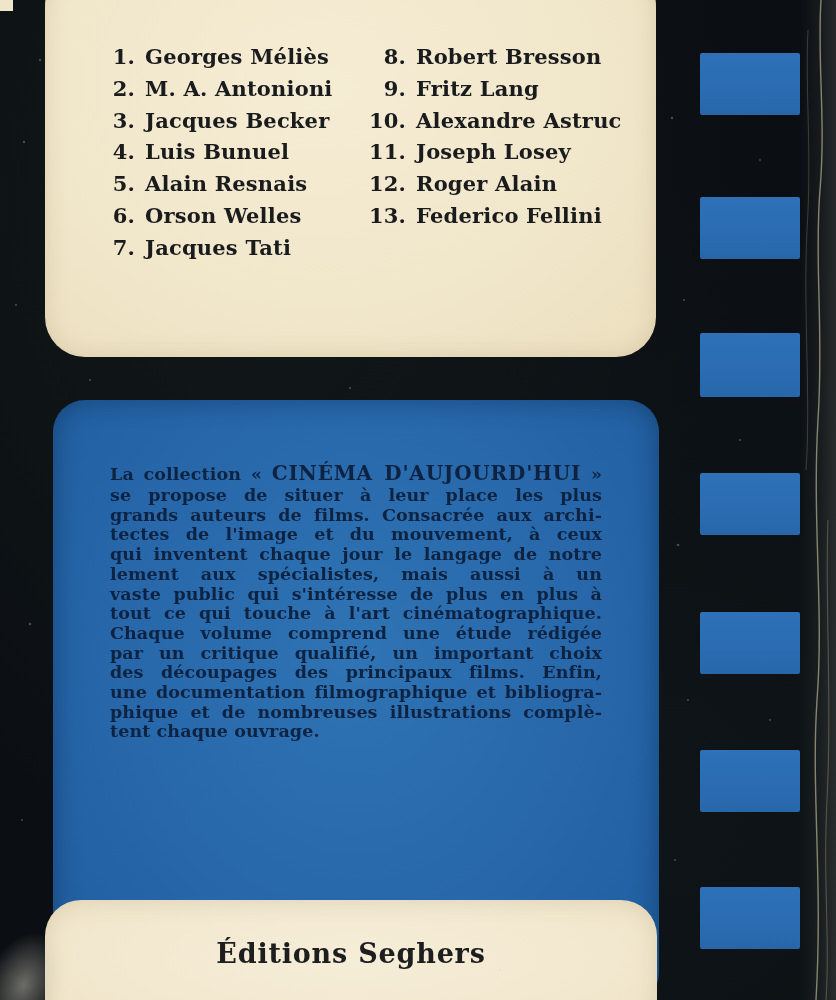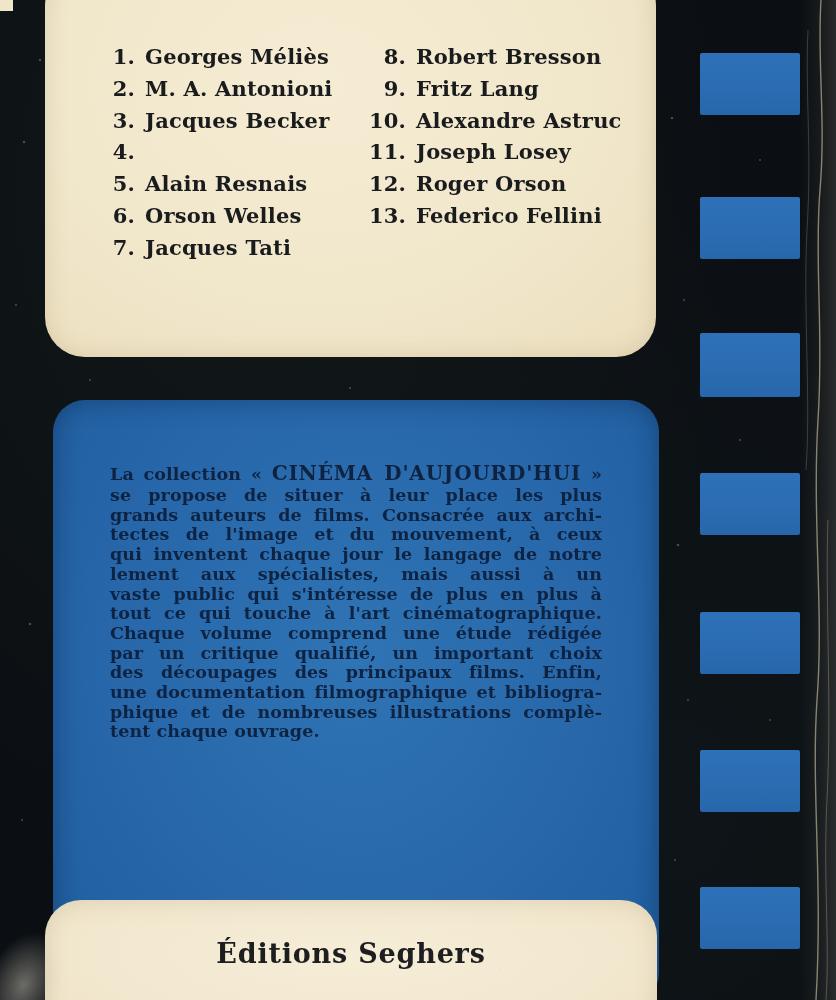--- a/index.html
+++ b/index.html
@@ -99,20 +99,21 @@
         <div class="drow">
           <span class="num">2.</span>
           <span class="dname">M. A. Antonioni</span>
         </div>
         <div class="drow">
           <span class="num">3.</span>
           <span class="dname">Jacques Becker</span>
         </div>
         <div class="drow">
           <span class="num">4.</span>
+          <span class="dname">Luis Bunuel</span>
         </div>
         <div class="drow">
           <span class="num">5.</span>
           <span class="dname">Alain Resnais</span>
         </div>
         <div class="drow">
           <span class="num">6.</span>
           <span class="dname">Orson Welles</span>
         </div>
         <div class="drow">
@@ -132,21 +133,21 @@
         <div class="drow">
           <span class="num">10.</span>
           <span class="dname">Alexandre Astruc</span>
         </div>
         <div class="drow">
           <span class="num">11.</span>
           <span class="dname">Joseph Losey</span>
         </div>
         <div class="drow">
           <span class="num">12.</span>
-          <span class="dname">Roger Orson</span>
+          <span class="dname">Roger Alain</span>
         </div>
         <div class="drow">
           <span class="num">13.</span>
           <span class="dname">Federico Fellini</span>
         </div>
       </div>
   </div>
 
   <div class="panel-blue">
     <div class="blurb">

